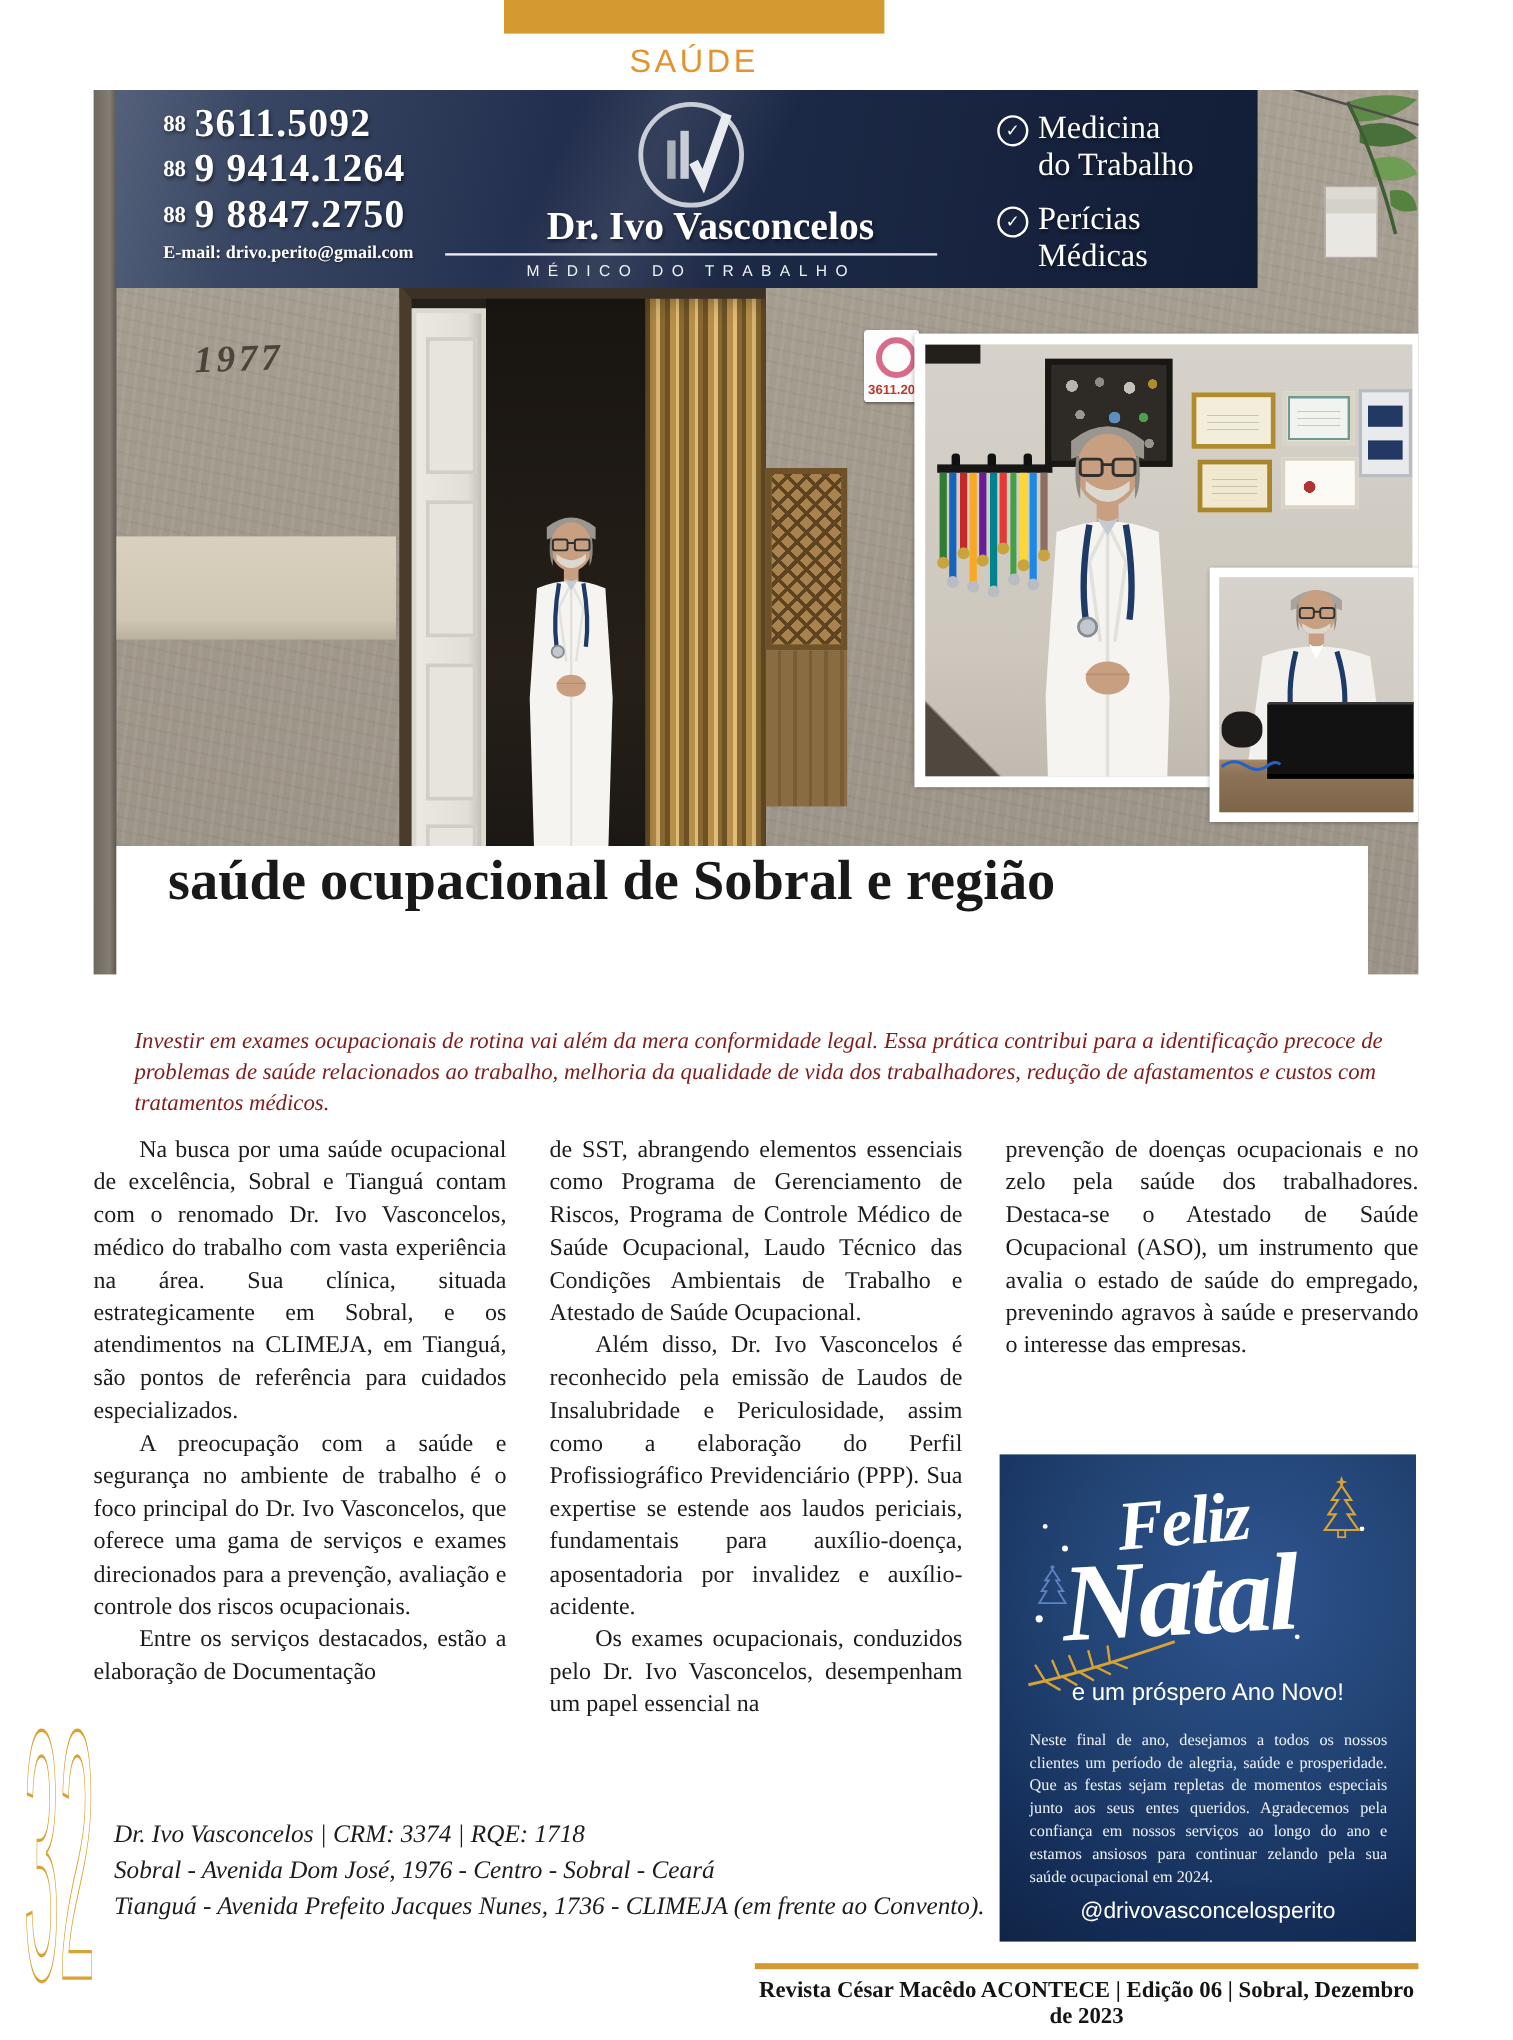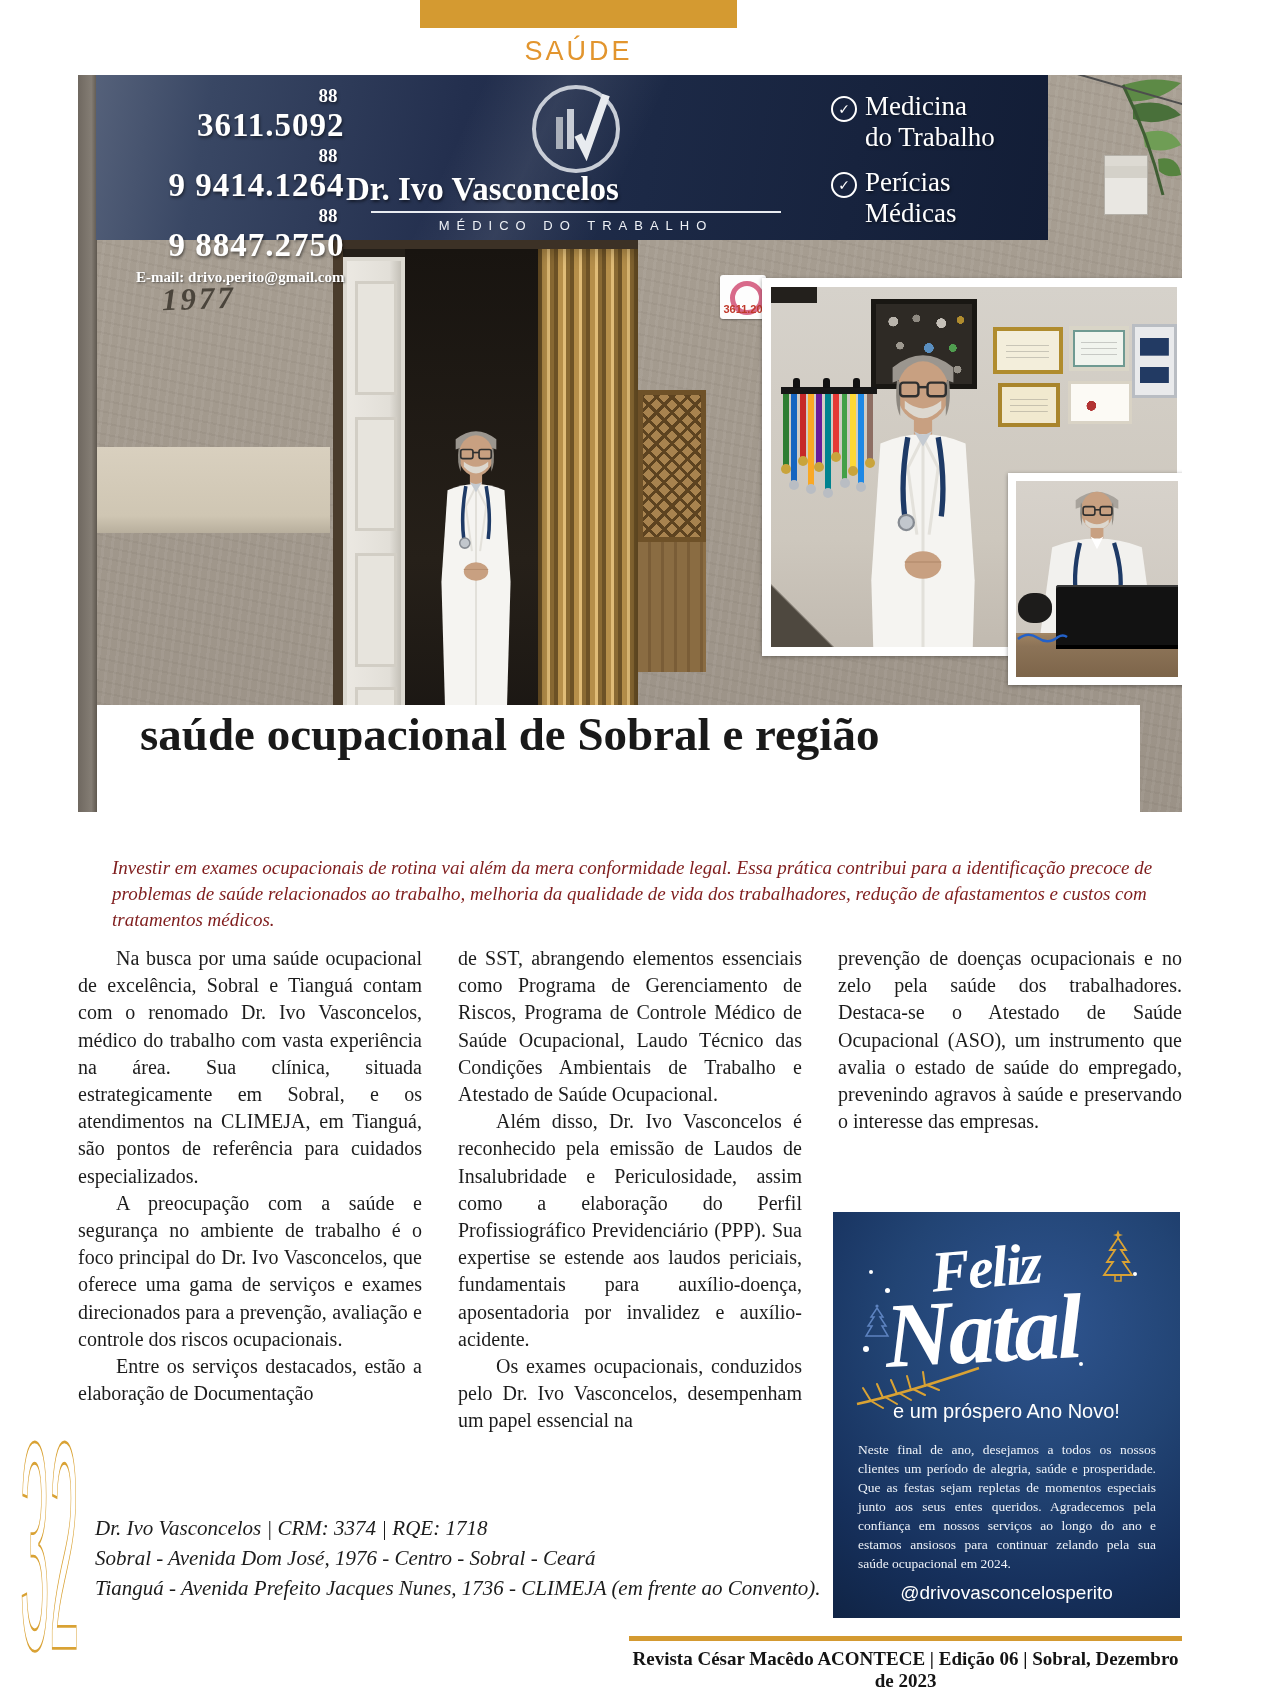--- a/index.html
+++ b/index.html
@@ -46,49 +46,49 @@
   .doctor-door { position:absolute; left:82px; top:170px; width:102px; height:305px; }
 
   .lattice { left:560px; top:315px; width:68px; height:152px; background:#a8834f;
     border:5px solid #6e5128; box-sizing:border-box;
     background-image:
       repeating-linear-gradient(45deg, transparent 0 8px, #5d4320 8px 11px),
       repeating-linear-gradient(-45deg, transparent 0 8px, #5d4320 8px 11px); }
   .wood-under { left:560px; top:467px; width:68px; height:130px;
     background:repeating-linear-gradient(90deg,#8a6c42 0 10px,#7a5d37 10px 13px); }
 
-  .security-sign { left:642px; top:200px; width:46px; height:44px; background:#fdfdfd;
+  .security-sign { left:642px; top:200px; width:46px; height:60px; background:#fdfdfd;
     border-radius:3px; box-shadow:0 1px 2px rgba(0,0,0,.35); }
   .security-sign .ring { position:absolute; left:10px; top:6px; width:24px; height:24px;
     border:5px solid #d86a8a; border-radius:50%; }
   .security-sign .sign-num { position:absolute; left:0; bottom:4px; width:100%;
     text-align:center; font-family:"Liberation Sans", sans-serif; font-weight:700;
     font-size:11px; color:#c0392b; }
 
   .plant-svg { left:985px; top:0; width:119px; height:155px; }
   .ac-box { left:1026px; top:80px; width:42px; height:58px; background:#e9e7e2;
     border:1px solid #b4b0a8; box-shadow:inset 0 10px 0 #dddad3, inset 0 22px 0 #d4d1c9; }
   .wall-cable { left:930px; top:14px; width:250px; height:2px; background:#4d4d4d;
     transform:rotate(16deg); }
 
   
   .signboard { left:18px; top:0; width:952px; height:165px;
     background:linear-gradient(100deg,#55617a 0%,#394764 12%,#232f4e 38%,#1c2946 58%,#121d36 100%); }
   .signboard .sheen { position:absolute; left:0; top:0; width:100%; height:100%;
     background:linear-gradient(115deg, transparent 38%, rgba(255,255,255,.09) 46%, transparent 56%); }
   .sign-left { position:absolute; left:40px; top:10px; color:#fff; }
-  .ph-row { display:flex; align-items:flex-end; margin-bottom:1px;
-    text-shadow:1px 2px 3px rgba(0,0,0,.5);flex-direction:column; }
+  .ph-row { display:flex; align-items:center; margin-bottom:1px;
+    text-shadow:1px 2px 3px rgba(0,0,0,.5); }
   .ph-row .ddd { font-size:19px; font-weight:700; margin-right:7px; }
   .ph-row .num { font-size:33px; font-weight:700; letter-spacing:1px; }
   .email-line { margin-top:5px; font-size:15px; font-weight:700;
     text-shadow:1px 1px 2px rgba(0,0,0,.5); }
   .sign-center { position:absolute; left:250px; top:0; width:460px; height:165px; }
   .clinic-logo { position:absolute; left:180px; top:2px; width:100px; height:100px; }
-  .sign-name { position:absolute; left:0; top:96px; width:460px; 
+  .sign-name { position:absolute; left:16px; top:96px; width:460px; text-align:center;
     font-size:33px; font-weight:700; color:#fff; text-shadow:1px 2px 3px rgba(0,0,0,.5); }
   .sign-rule { position:absolute; left:25px; top:136px; width:410px; height:2px; background:#e9ecf1; }
   .sign-title { position:absolute; left:0; top:143px; width:460px; text-align:center;
     font-family:"Liberation Sans", sans-serif; font-size:13px; letter-spacing:7px; color:#eef1f6; }
   .sign-right { position:absolute; left:735px; top:16px; color:#fff; }
   .svc { display:flex; margin-bottom:14px; }
   .svc-icon { width:22px; height:22px; border:2px solid #fff; border-radius:50%;
     font-size:14px; line-height:22px; text-align:center; margin:5px 8px 0 0; flex:none;
     font-family:"DejaVu Sans", sans-serif; }
   .svc-text { font-size:27px; line-height:31px; text-shadow:1px 2px 3px rgba(0,0,0,.5); }

